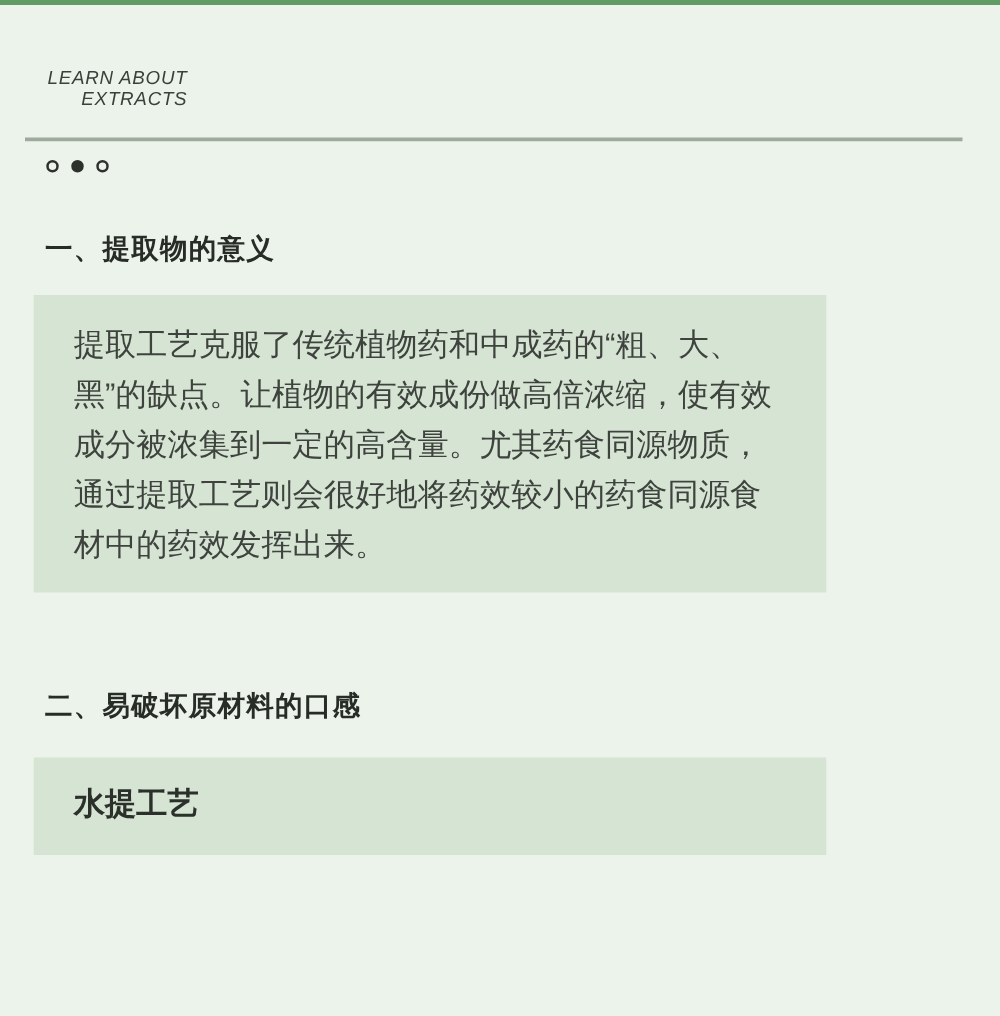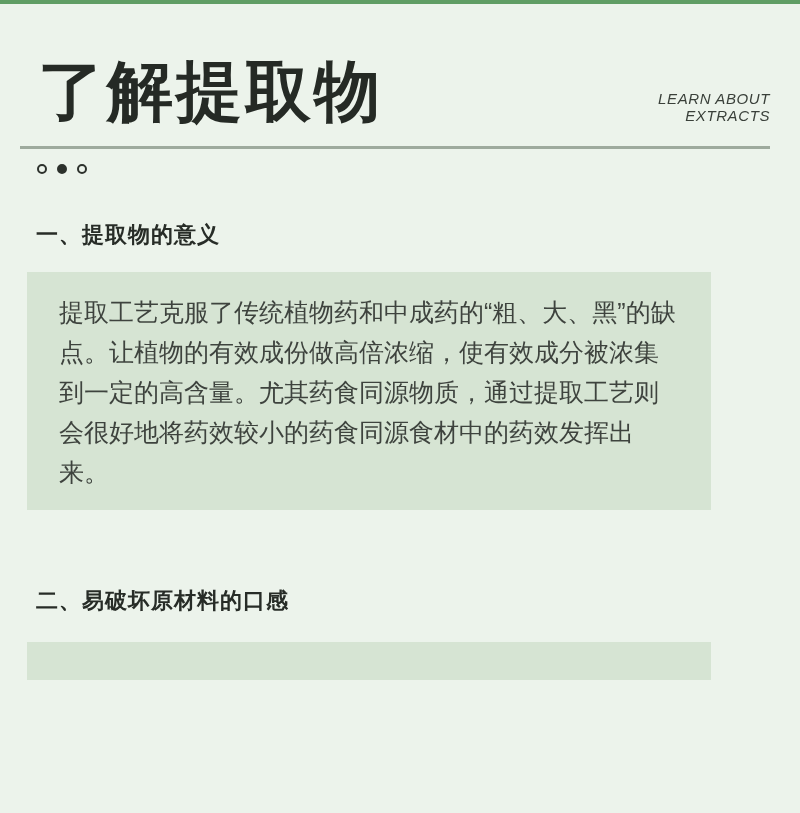--- a/index.html
+++ b/index.html
@@ -67,21 +67,21 @@
     font-size: 22px;
     font-weight: bold;
     color: #272c27;
     letter-spacing: 1px;
   }
   .heading-1 { margin-top: 46px; }
   .heading-2 { margin-top: 76px; }
 
   .text-box {
     margin-left: 27px;
-    width: 684px;
+    width: 634px;
     background: #d6e4d3;
     padding: 20px 30px 18px 32px;
     color: #3e433e;
     font-size: 25px;
     line-height: 40px;
   }
   .box-1 { margin-top: 22px; }
   .box-2 { margin-top: 26px; }
 
   .box-subheading {
@@ -91,21 +91,20 @@
     line-height: 34px;
     margin-bottom: 6px;
   }
 </style>
 </head>
 <body>
 
 <div class="top-bar"></div>
 
 <div class="header">
-  <h1 class="page-title">了解提取物</h1>
   <div class="page-subtitle">
     <div>LEARN ABOUT</div>
     <div>EXTRACTS</div>
   </div>
 </div>
 
 <div class="divider"></div>
 
 <div class="dots">
   <span class="dot"></span>
@@ -115,13 +114,14 @@
 
 <h2 class="section-heading heading-1">一、提取物的意义</h2>
 
 <div class="text-box box-1">
   <p>提取工艺克服了传统植物药和中成药的“粗、大、黑”的缺点。让植物的有效成份做高倍浓缩，使有效成分被浓集到一定的高含量。尤其药食同源物质，通过提取工艺则会很好地将药效较小的药食同源食材中的药效发挥出来。</p>
 </div>
 
 <h2 class="section-heading heading-2">二、易破坏原材料的口感</h2>
 
 <div class="text-box box-2">
+  <div class="box-subheading">水提工艺</div>
 </div>
 
 </body></html>

